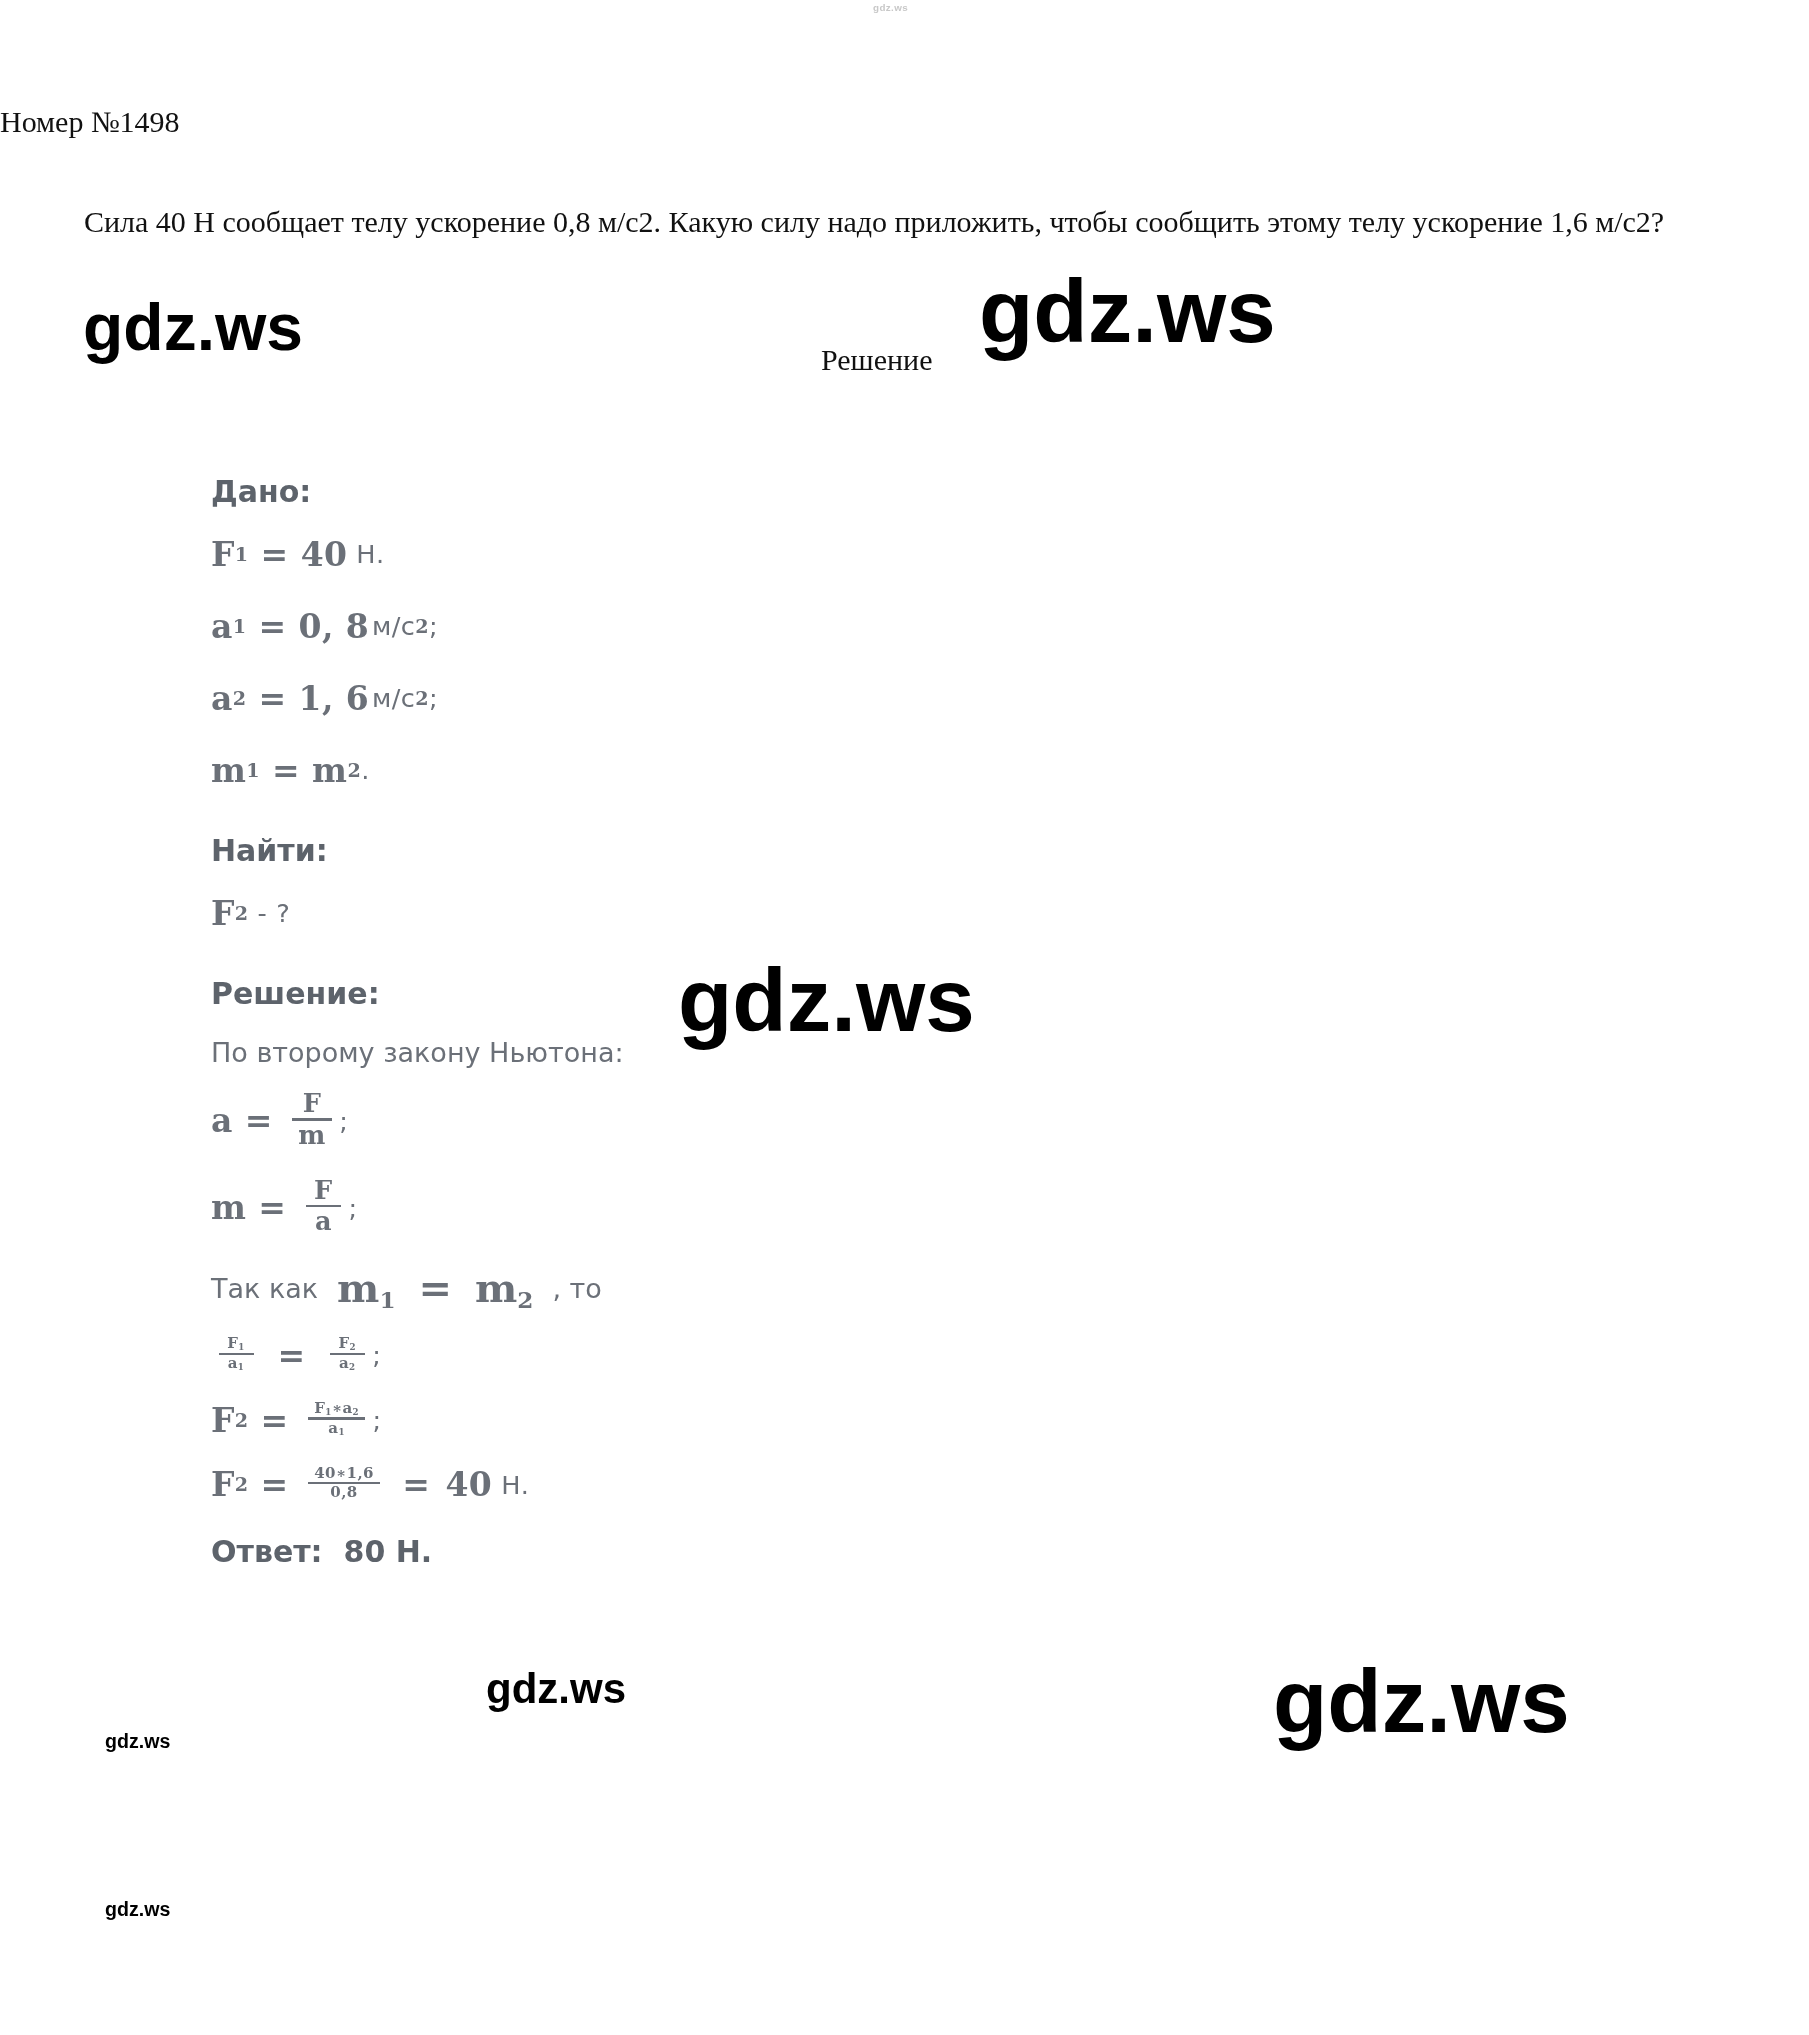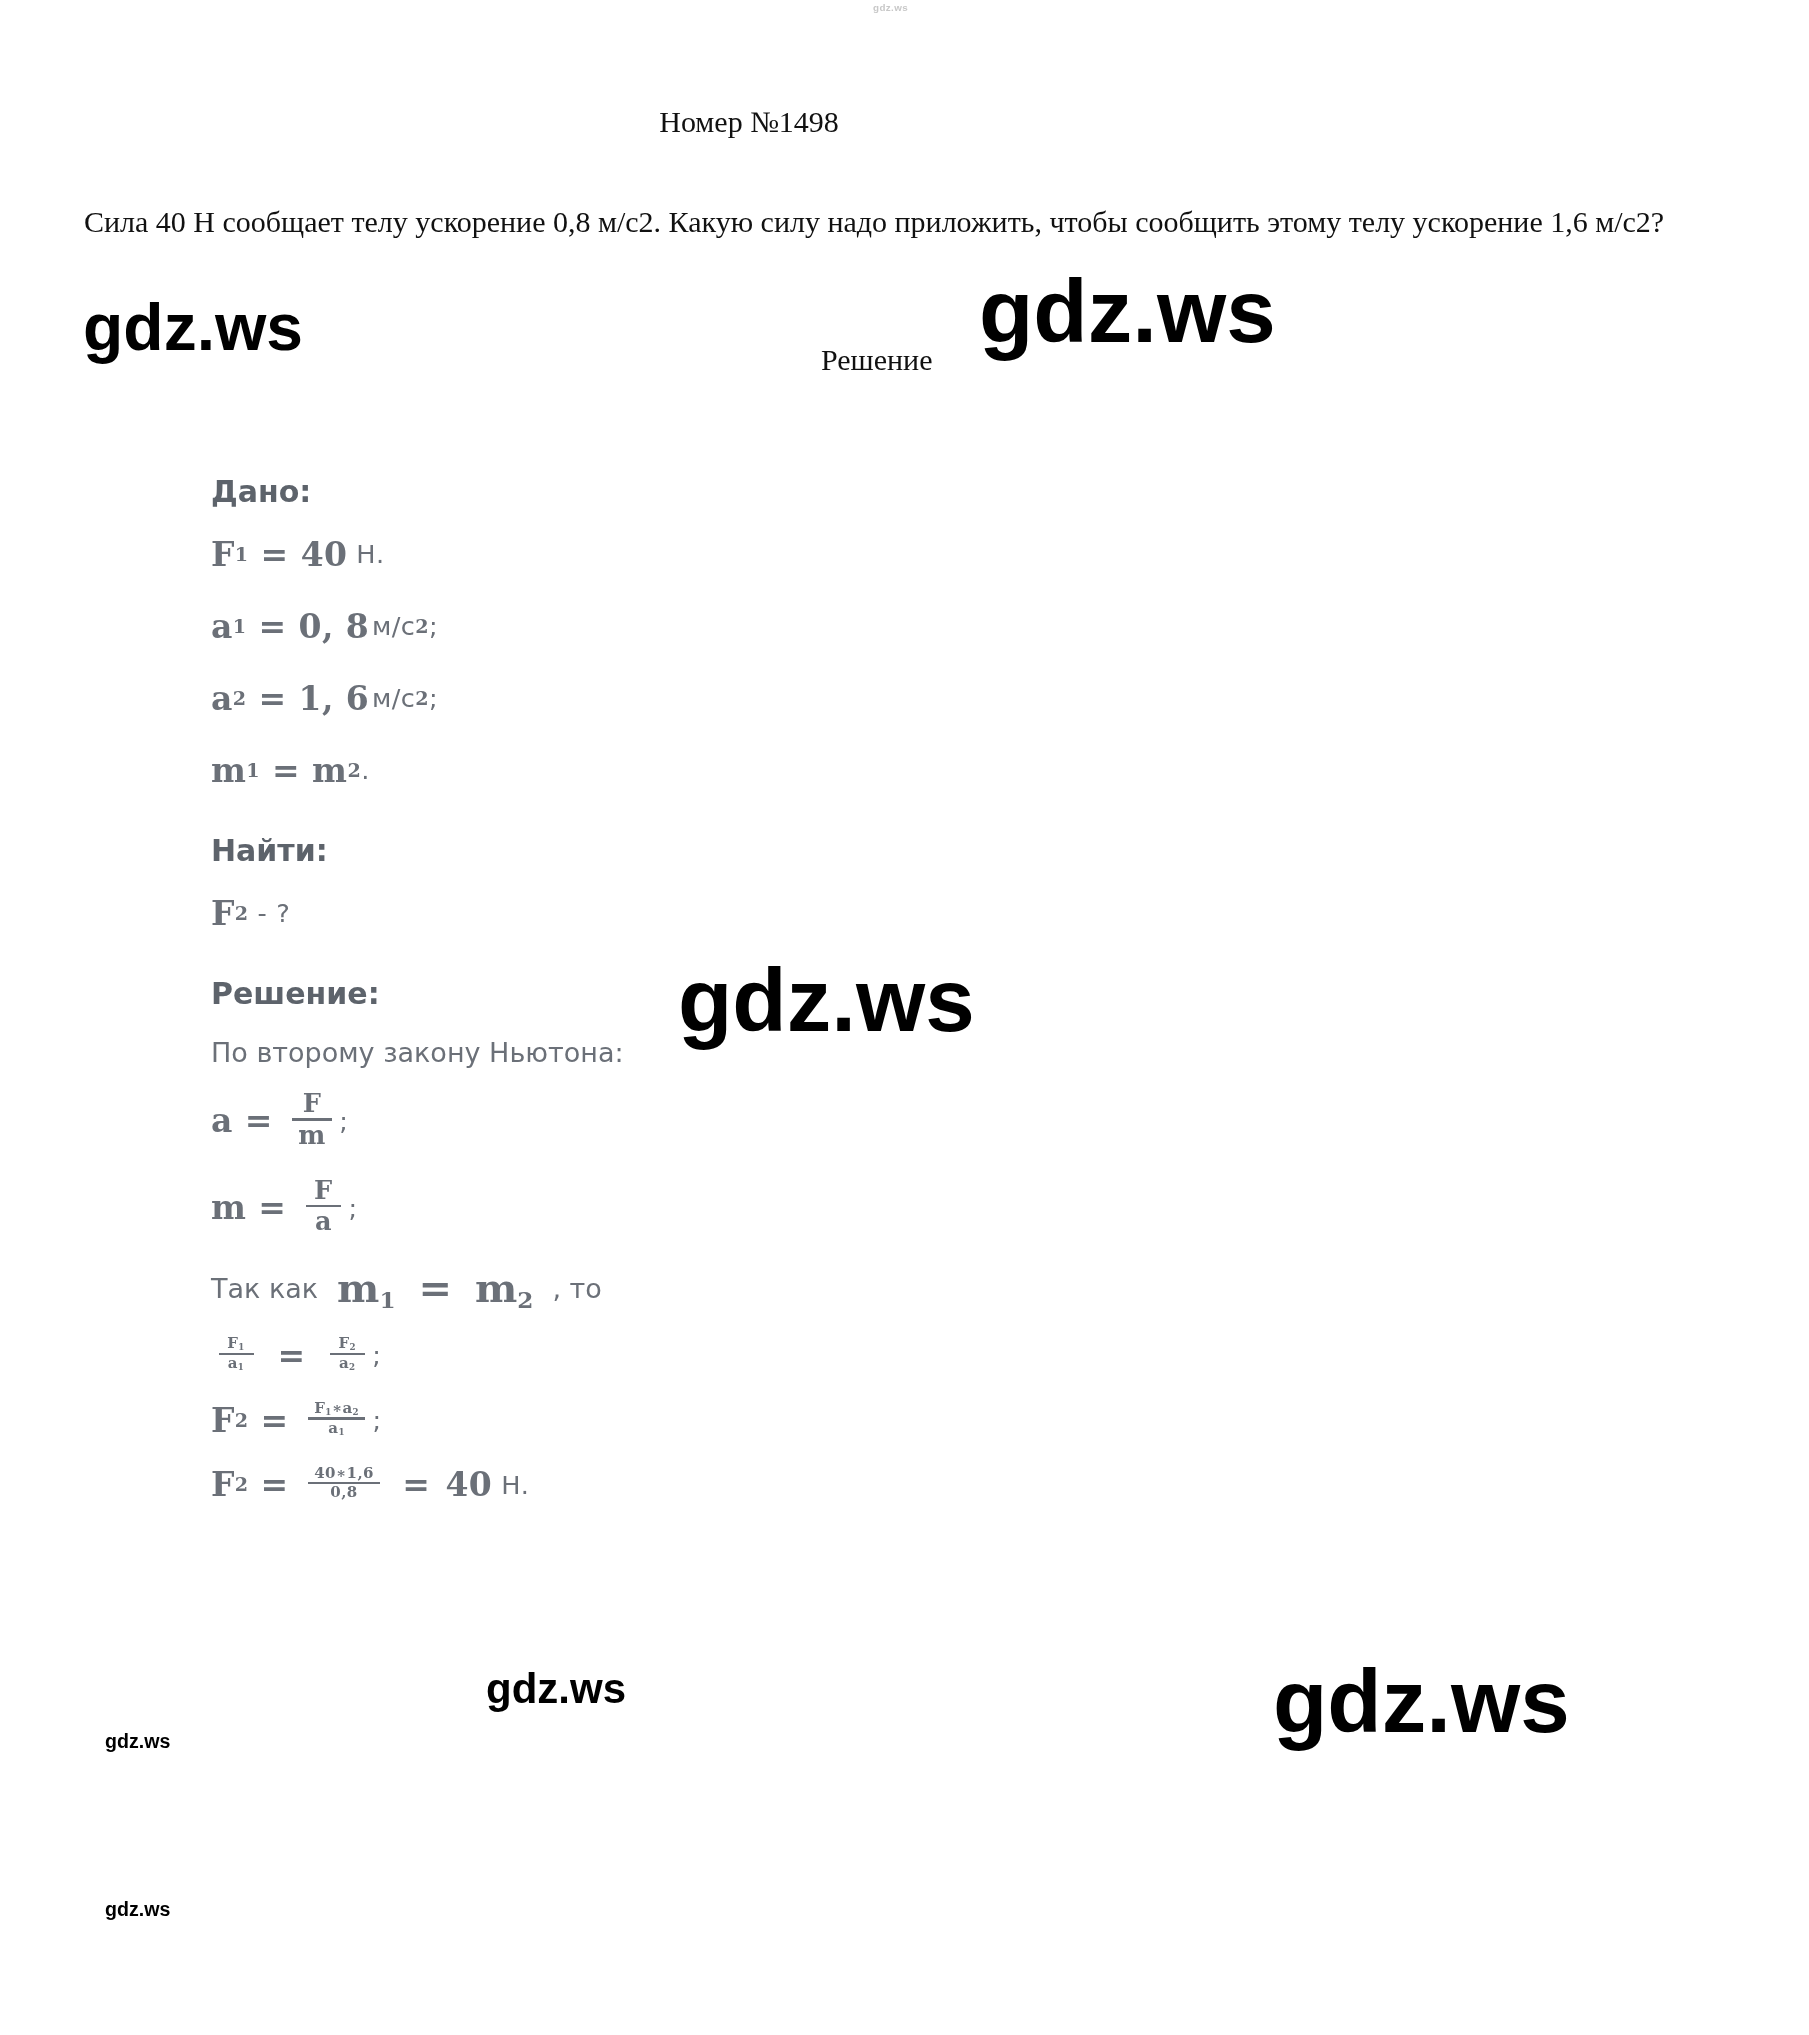--- a/index.html
+++ b/index.html
@@ -27,21 +27,21 @@
     color: #c8c8c8;
     letter-spacing: 0.4px;
   }
 
   
   .page-title {
     position: absolute;
     top: 105px;
     left: 0;
     width: 1498px;
-    text-align: center;
+    text-align: left;
     font-family: "Liberation Serif", serif;
     font-size: 30px;
     color: #111;
   }
 
   
   .statement {
     position: absolute;
     top: 202px;
     left: 84px;
@@ -336,15 +336,19 @@
     <span class="frac">
       <span class="num">40∗1,6</span>
       <span class="bar"></span>
       <span class="den">0,8</span>
     </span>
     <span style="margin:0 15px">=</span>
     <span>40</span>
     <span class="unit">Н.</span>
   </div>
 
+  <div class="answer">
+    <span>Ответ:</span>
+    <span style="margin-left:10.5px">80 Н.</span>
+  </div>
 
 </div>
 
 
 </body></html>

